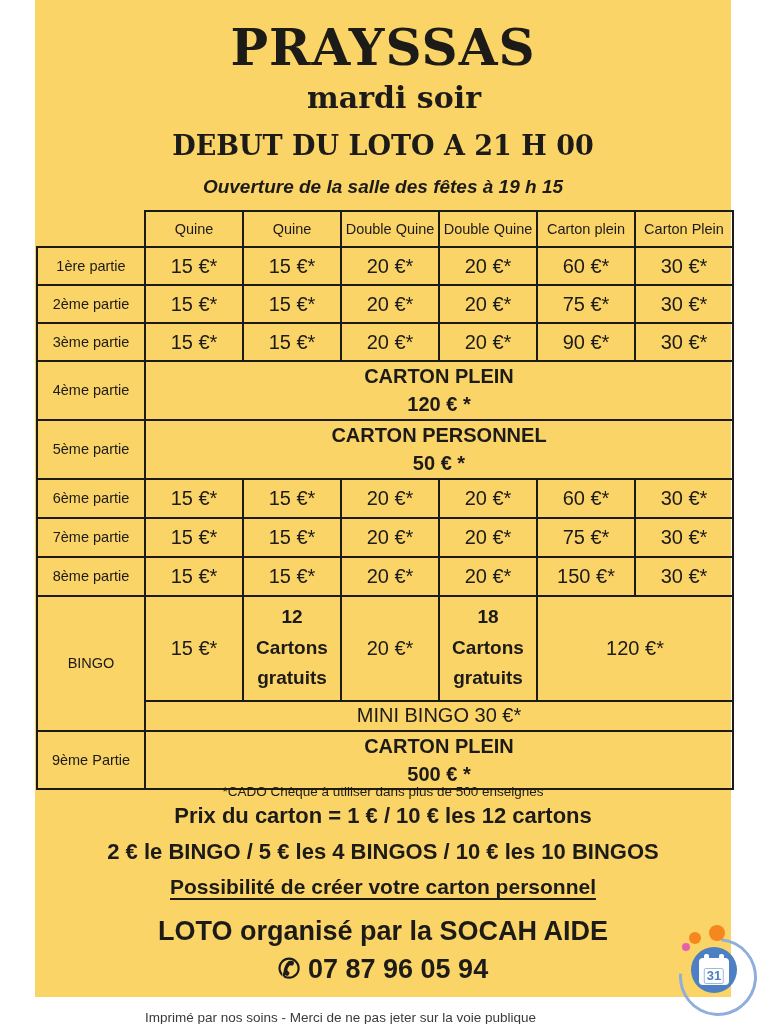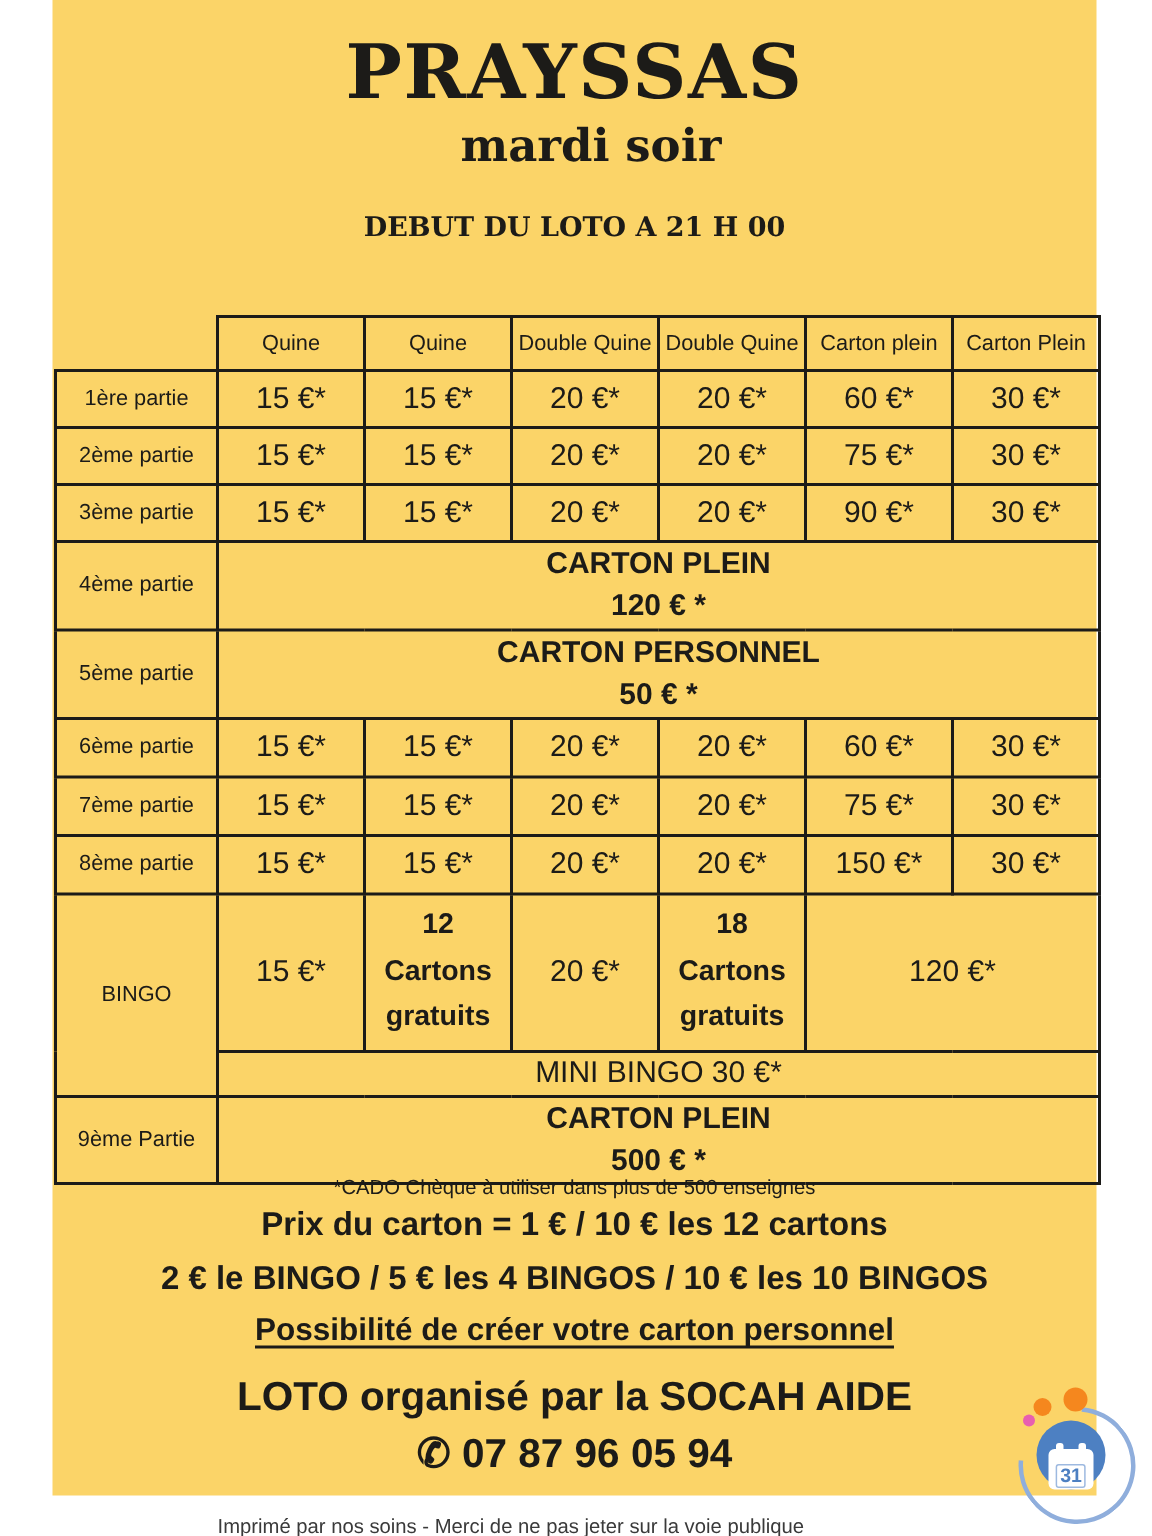--- a/index.html
+++ b/index.html
@@ -9,21 +9,21 @@
   *{margin:0;padding:0;box-sizing:border-box;}
   html,body{width:768px;height:1024px;overflow:hidden;background:var(--paper);
     font-family:"Liberation Sans",sans-serif;color:var(--ink);}
   #poster{position:absolute;left:35px;top:0;width:696px;height:997px;background:var(--bg);}
 
   .abs{position:absolute;left:0;right:0;text-align:center;}
   .serif{font-family:"DejaVu Serif","Liberation Serif",serif;text-align:center;}
 
   #title{top:18px;font-size:50px;font-weight:bold;letter-spacing:1px;}
   #subtitle{top:80px;font-size:30px;font-weight:bold;padding-left:22px;}
-  #start-line{top:141px;font-size:18px;font-weight:bold;}
+  #start-line{top:130px;font-size:27px;font-weight:bold;}
   #opening-line{top:176px;font-size:19px;font-weight:bold;font-style:italic;}
 
   #prize-table{position:absolute;left:1px;top:210px;border-collapse:collapse;table-layout:fixed;width:694px;padding-left:24px;}
   #prize-table td,#prize-table th{border:2px solid var(--ink);text-align:center;vertical-align:middle;
     padding:0;overflow:hidden;font-weight:normal;}
   #prize-table .corner{border:none;}
   col.lbl{width:108px;} col.c{width:98px;}
   tr.hdr{height:36px;} tr.h38{height:38px;} tr.h39{height:39px;} tr.h58{height:58px;}
   tr.h105{height:105px;} tr.h30{height:30px;} tr.h55{height:55px;}
   th{font-size:14.5px;}
@@ -40,39 +40,40 @@
   #personal-card-line{top:875px;font-size:21px;text-decoration:underline;text-decoration-thickness:2px;text-underline-offset:4px;}
   #organizer-line{top:916px;font-size:27px;text-align:center;}
   #phone-line{top:953px;font-size:27px;}
   #print-note{position:absolute;left:0;width:681px;top:1010px;text-align:center;font-size:13.5px;color:#3a3a3a;}
 
   
   #calendar-widget{position:absolute;left:660px;top:916px;width:108px;height:108px;cursor:pointer;}
   #cal-arc{position:absolute;left:19px;top:22px;width:78px;height:78px;border-radius:50%;
     border:3px solid var(--arc);border-top-color:transparent;transform:rotate(-40deg);}
   #cal-circle{position:absolute;left:31px;top:31px;width:46px;height:46px;border-radius:50%;
-    background:var(--cal-blue);display:flex;align-items:flex-end;justify-content:center;}
+    background:var(--cal-blue);display:flex;align-items:center;justify-content:center;}
   #cal-body{position:relative;width:30px;height:27px;background:#fff;border-radius:4px;margin-top:3px;}
   .cal-hook{position:absolute;top:-4px;width:5px;height:8px;background:#fff;border-radius:2px;}
   #cal-hook-left{left:5px;} #cal-hook-right{right:5px;}
   #cal-day{position:absolute;left:50%;transform:translateX(-50%);bottom:1px;font-size:13px;font-weight:bold;
     color:var(--cal-blue);border:1px solid #9db9e0;border-radius:2px;padding:0 2px;line-height:14px;}
   .dot{position:absolute;border-radius:50%;}
   #dot-orange-big{left:49px;top:9px;width:16px;height:16px;background:var(--dot-orange);}
   #dot-orange-small{left:29px;top:16px;width:12px;height:12px;background:var(--dot-orange);}
   #dot-pink{left:22px;top:27px;width:8px;height:8px;background:var(--dot-pink);}
 </style>
 </head>
 <body>
 
 <div id="poster">
 
   <div id="title" class="abs serif">PRAYSSAS</div>
   <div id="subtitle" class="abs serif">mardi soir</div>
   <div id="start-line" class="abs serif">DEBUT DU LOTO A 21 H 00</div>
+  <div id="opening-line" class="abs">Ouverture de la salle des fêtes à 19 h 15</div>
 
   <table id="prize-table">
     <colgroup>
       <col class="lbl">
         <col class="c">
         <col class="c">
         <col class="c">
         <col class="c">
         <col class="c">
         <col class="c">

